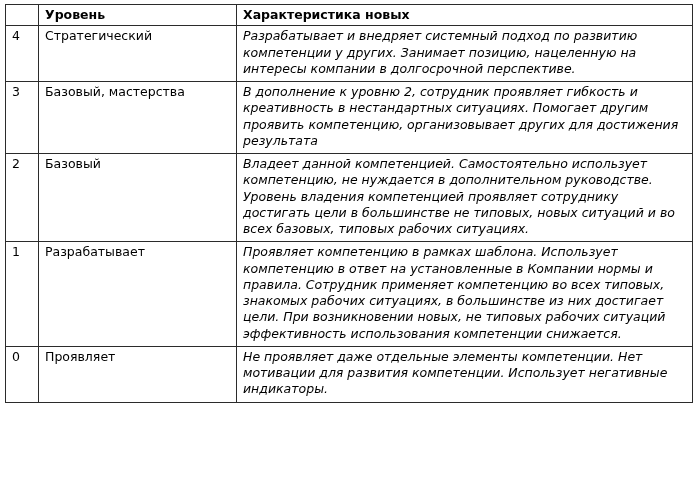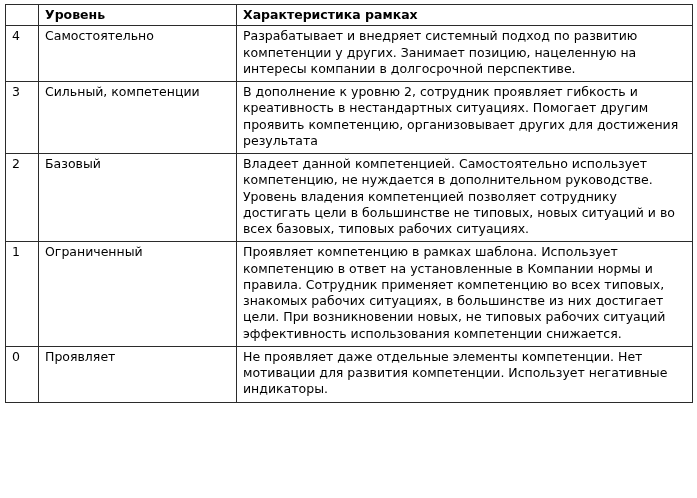--- a/index.html
+++ b/index.html
@@ -32,58 +32,58 @@
   }
   table.levels th {
     font-weight: bold;
     padding-top: 2px;
     padding-bottom: 2px;
   }
   col.c-num   { width: 33px; }
   col.c-level { width: 198px; }
   col.c-desc  { width: 456px; }
   td.num { padding-left: 5px; }
-  td.desc { padding-right: 10px; }
+  td.desc { padding-right: 10px; font-style: italic; }
 </style>
 </head>
 <body>
 
 <div class="page">
   <table class="levels">
     <colgroup>
       <col class="c-num">
       <col class="c-level">
       <col class="c-desc">
     </colgroup>
     <thead>
       <tr>
         <th></th>
         <th>Уровень</th>
-        <th>Характеристика рамках</th>
+        <th>Характеристика новых</th>
       </tr>
     </thead>
     <tbody>
       <tr>
         <td class="num">4</td>
-        <td>Самостоятельно</td>
+        <td>Стратегический</td>
         <td class="desc">Разрабатывает и внедряет системный подход по развитию компетенции у других. Занимает позицию, нацеленную на интересы компании в долгосрочной перспективе.</td>
       </tr>
       <tr>
         <td class="num">3</td>
-        <td>Сильный, компетенции</td>
+        <td>Базовый, мастерства</td>
         <td class="desc">В дополнение к уровню 2, сотрудник проявляет гибкость и креативность в нестандартных ситуациях. Помогает другим проявить компетенцию, организовывает других для достижения результата</td>
       </tr>
       <tr>
         <td class="num">2</td>
         <td>Базовый</td>
-        <td class="desc">Владеет данной компетенцией. Самостоятельно использует компетенцию, не нуждается в дополнительном руководстве. Уровень владения компетенцией позволяет сотруднику достигать цели в большинстве не типовых, новых ситуаций и во всех базовых, типовых рабочих ситуациях.</td>
+        <td class="desc">Владеет данной компетенцией. Самостоятельно использует компетенцию, не нуждается в дополнительном руководстве. Уровень владения компетенцией проявляет сотруднику достигать цели в большинстве не типовых, новых ситуаций и во всех базовых, типовых рабочих ситуациях.</td>
       </tr>
       <tr>
         <td class="num">1</td>
-        <td>Ограниченный</td>
+        <td>Разрабатывает</td>
         <td class="desc">Проявляет компетенцию в рамках шаблона. Использует компетенцию в ответ на установленные в Компании нормы и правила. Сотрудник применяет компетенцию во всех типовых, знакомых рабочих ситуациях, в большинстве из них достигает цели. При возникновении новых, не типовых рабочих ситуаций эффективность использования компетенции снижается.</td>
       </tr>
       <tr>
         <td class="num">0</td>
         <td>Проявляет</td>
         <td class="desc">Не проявляет даже отдельные элементы компетенции. Нет мотивации для развития компетенции. Использует негативные индикаторы.</td>
       </tr>
     </tbody>
   </table>
 </div>

